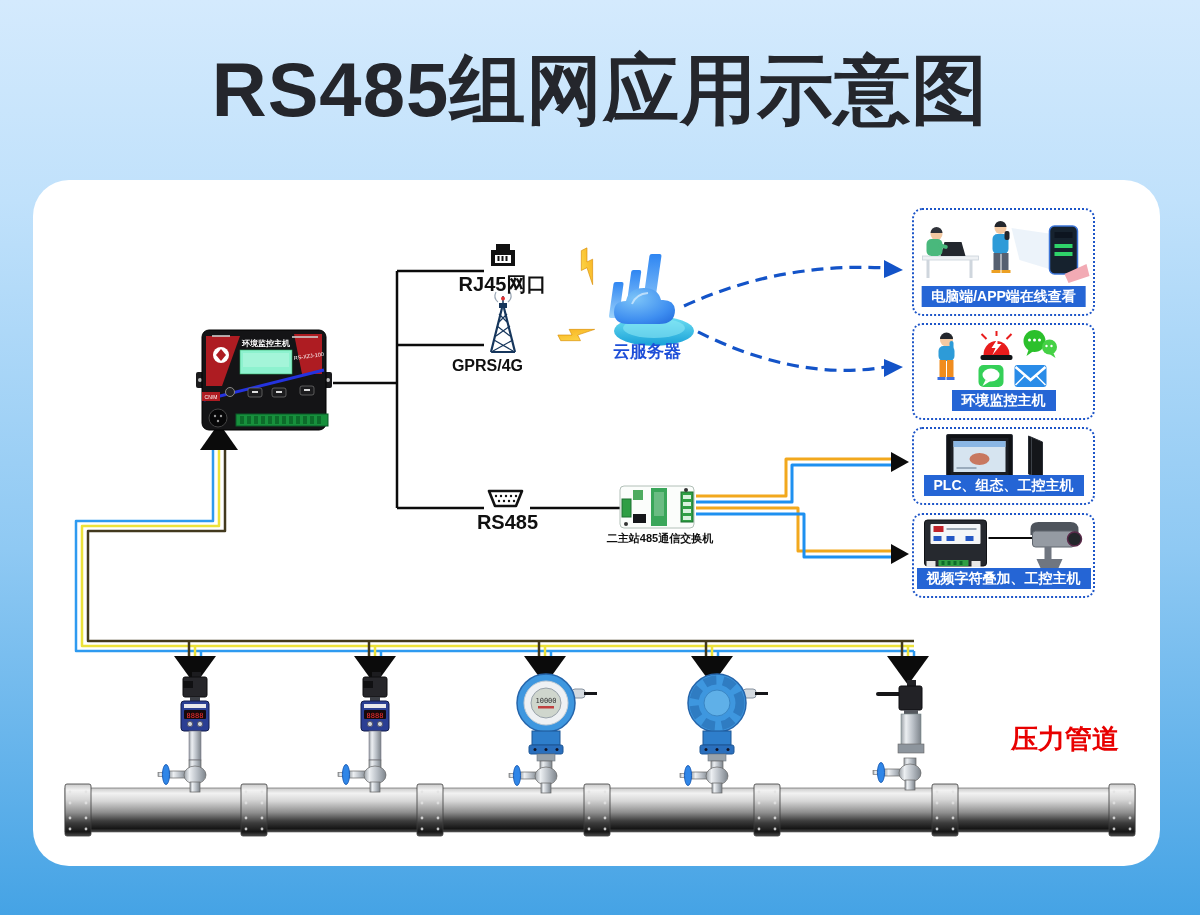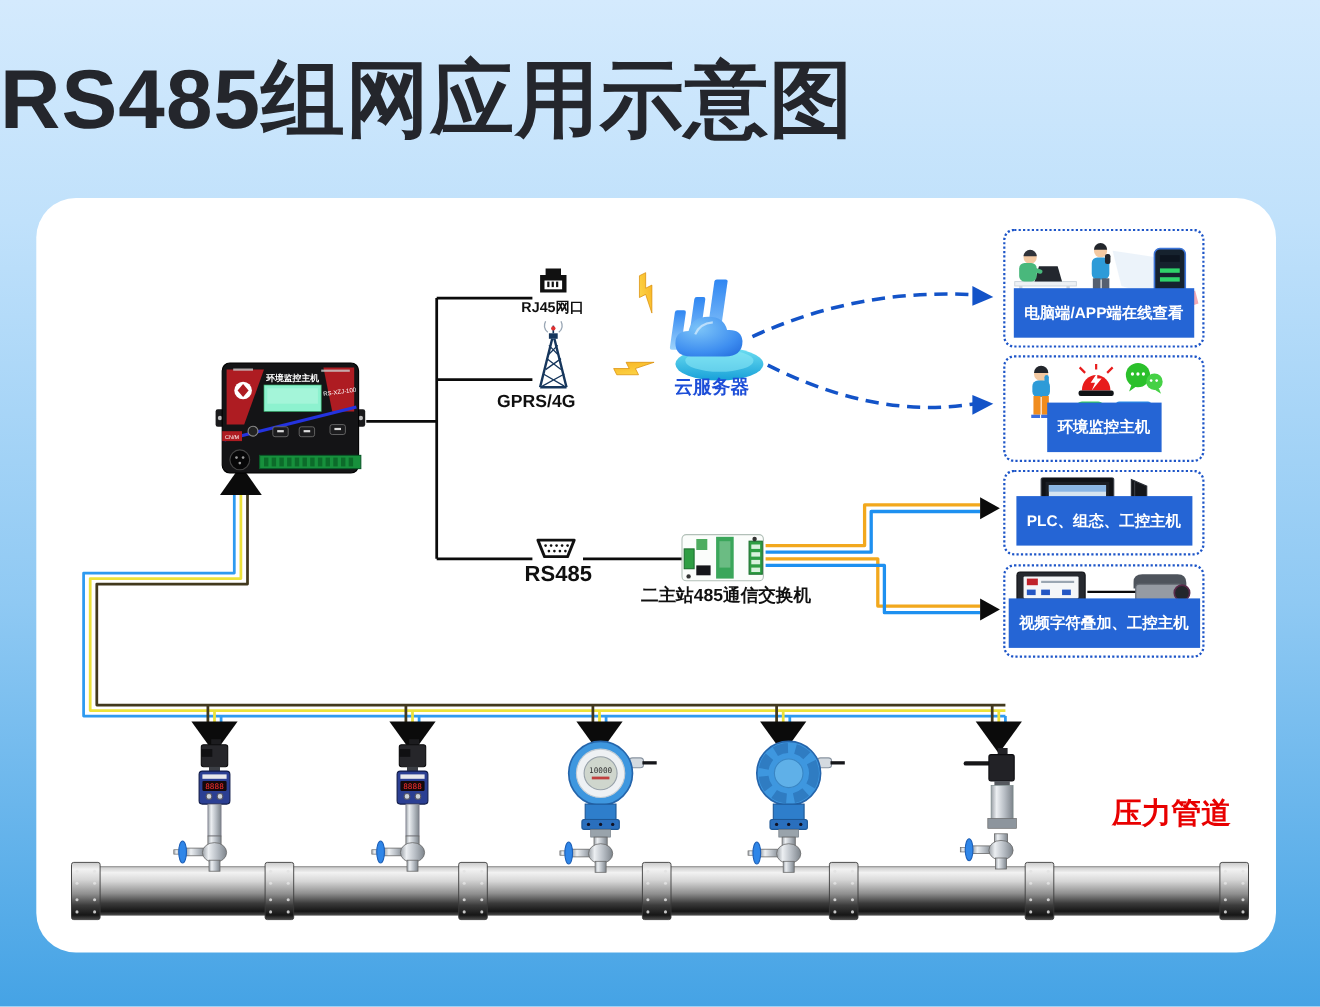--- a/index.html
+++ b/index.html
@@ -3,40 +3,40 @@
 <meta charset="utf-8">
 <style>
   *{margin:0;padding:0;box-sizing:border-box}
   html,body{width:1200px;height:915px}
   body{
     position:relative;overflow:hidden;
     font-family:"Liberation Sans","DejaVu Sans",sans-serif;
     background:linear-gradient(180deg,#d4eafd 0%,#c0e1fb 22%,#8fc9f3 60%,#45a3e5 100%);
   }
   .title{
-    position:absolute;top:40px;left:0;width:100%;
+    position:absolute;top:40px;left:0;width:100%;text-align:center;
     font-size:76px;font-weight:900;color:#24262c;letter-spacing:1px;
   }
   .card{
     position:absolute;left:33px;top:180px;width:1127px;height:686px;
     background:#ffffff;border-radius:36px;
   }
   .overlay{position:absolute;left:0;top:0;width:1200px;height:915px;pointer-events:none}
   .lbl{position:absolute;font-weight:bold;color:#101010;text-align:center;white-space:nowrap}
   .lbl.blue{color:#1d4ed8}
   .lbl.red{color:#e80000}
   .panel{
     position:absolute;width:183px;background:#fff;
     border:2.5px dotted #1d55c8;border-radius:10px;
   }
   .panel svg{position:absolute;left:50%;transform:translateX(-50%)}
   .plabel{
     position:absolute;left:50%;bottom:7px;transform:translateX(-50%);
     background:#2565d5;color:#fff;font-size:14px;font-weight:bold;
-    line-height:1.25;padding:14px 10px;white-space:nowrap;
+    line-height:1.25;padding:2px 10px;white-space:nowrap;
   }
 </style>
 </head>
 <body>
 
 <div class="title">RS485组网应用示意图</div>
 
 <div class="card"></div>
 
 <svg class="overlay" viewBox="0 0 1200 915">
@@ -337,25 +337,25 @@
     <use href="#coup" transform="translate(1122,0)"></use>
   </g>
 
   <use href="#sens-disp" transform="translate(195,672)"></use>
   <use href="#sens-disp" transform="translate(375,672)"></use>
   <use href="#sens-lcd" transform="translate(546,675)"></use>
   <use href="#sens-closed" transform="translate(717,675)"></use>
   <use href="#sens-steel" transform="translate(910,678)"></use>
 </svg>
 
-<div class="lbl" style="left:440px;top:271px;width:125px;font-size:13px">RJ45网口</div>
+<div class="lbl" style="left:440px;top:271px;width:125px;font-size:20px">RJ45网口</div>
 <div class="lbl" style="left:425px;top:357px;width:125px;font-size:16px">GPRS/4G</div>
 <div class="lbl" style="left:465px;top:511px;width:85px;font-size:20px">RS485</div>
 <div class="lbl blue" style="left:597px;top:340px;width:100px;font-size:17px">云服务器</div>
-<div class="lbl" style="left:560px;top:531px;width:200px;font-size:16px">二主站485通信交换机</div>
+<div class="lbl" style="left:560px;top:531px;width:200px;font-size:11px">二主站485通信交换机</div>
 <div class="lbl red" style="left:1005px;top:721px;width:120px;font-size:27px">压力管道</div>
 
 <div class="panel" style="left:912px;top:208px;height:108px">
   <svg width="175" height="70" style="top:4px" viewBox="0 0 175 70">
     <polygon points="95,14 136,20 136,56 103,46" fill="#e4eef8" opacity="0.7"></polygon>
     <g>
       <rect x="6" y="42" width="56" height="4" fill="#eef1f4" stroke="#c9d2da" stroke-width="0.8"></rect>
       <rect x="10" y="46" width="3" height="18" fill="#cfd6dd"></rect>
         <rect x="53" y="46" width="3" height="18" fill="#cfd6dd"></rect>
       <polygon points="28,28 45,28 49,42 24,42" fill="#23272e"></polygon>

